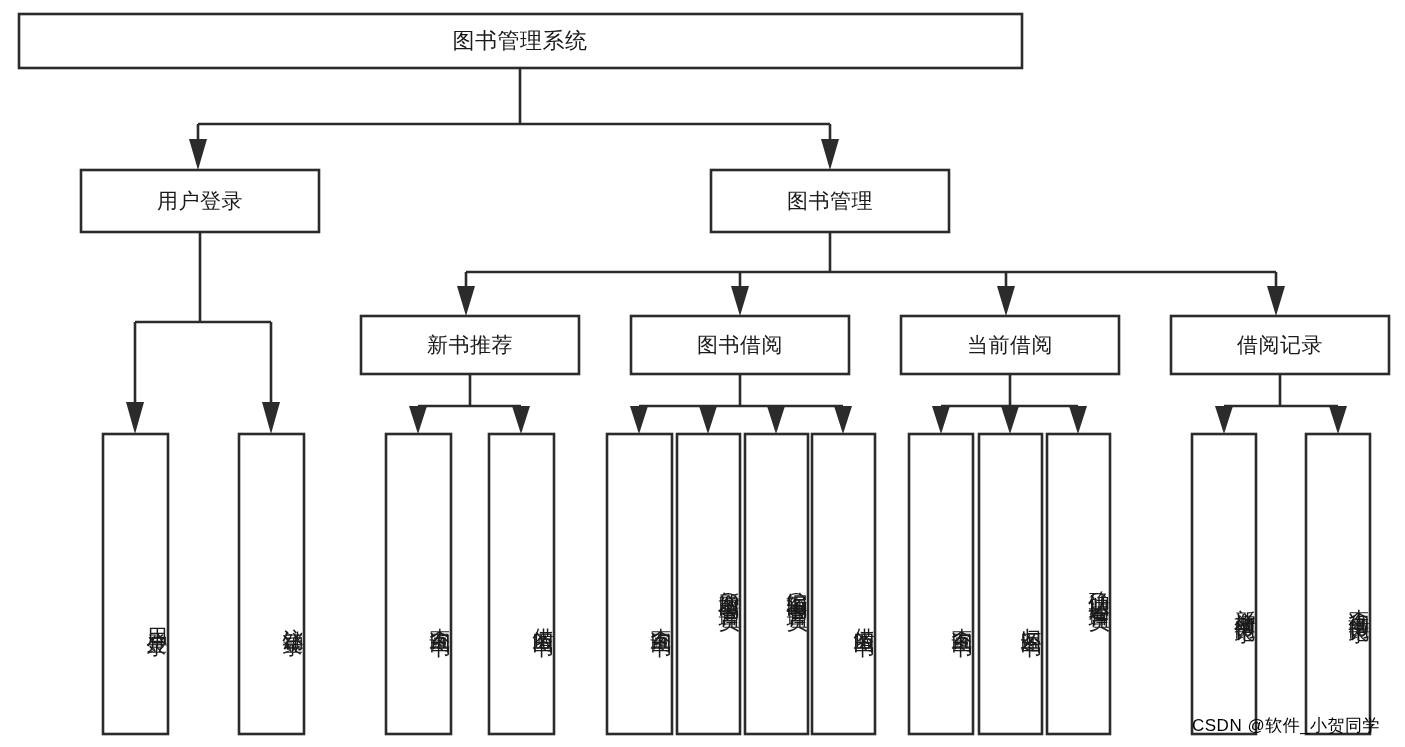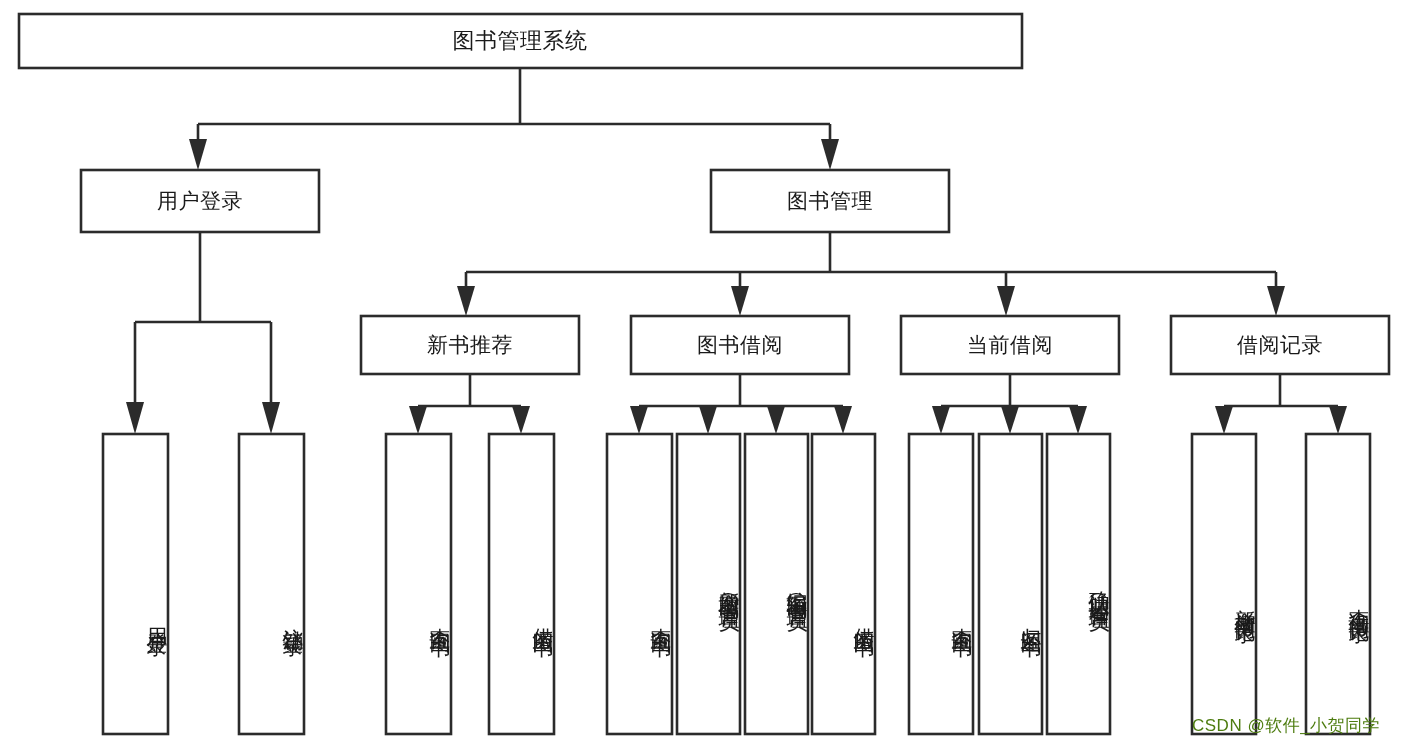--- a/index.html
+++ b/index.html
@@ -66,21 +66,21 @@
     align-items: flex-start;
     justify-content: center;
     white-space: nowrap;
     pointer-events: none;
     user-select: none;
   }
   .watermark {
     position: absolute;
     font-family: "Liberation Sans", "DejaVu Sans", sans-serif;
     font-size: 17px;
-    color: #4d7c0f;
+    color: #000000;
     white-space: nowrap;
     letter-spacing: 0.5px;
   }
 </style>
 </head>
 <body>
 
 <div id="diagram-root">
 
   <svg id="flow-svg" viewBox="0 0 1405 747" xmlns="http://www.w3.org/2000/svg">

